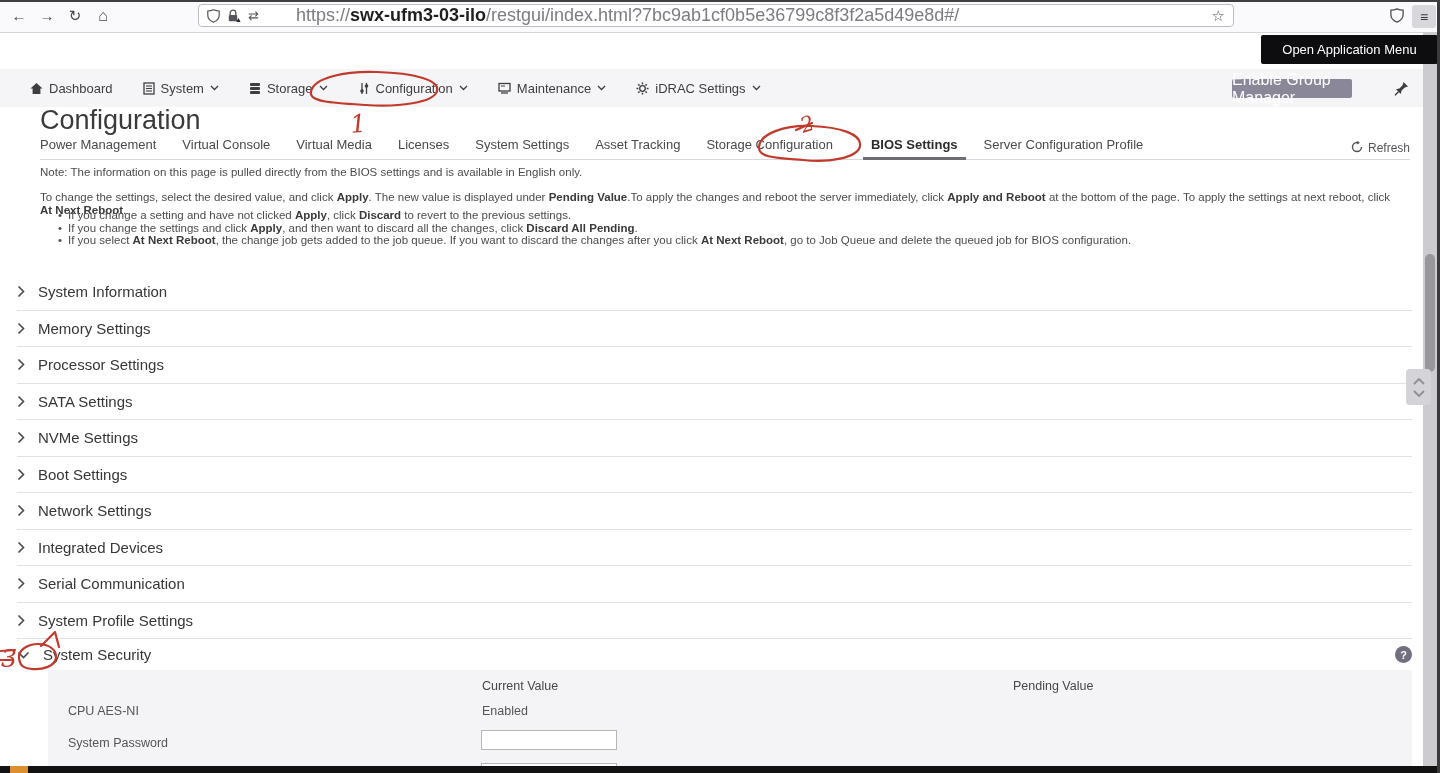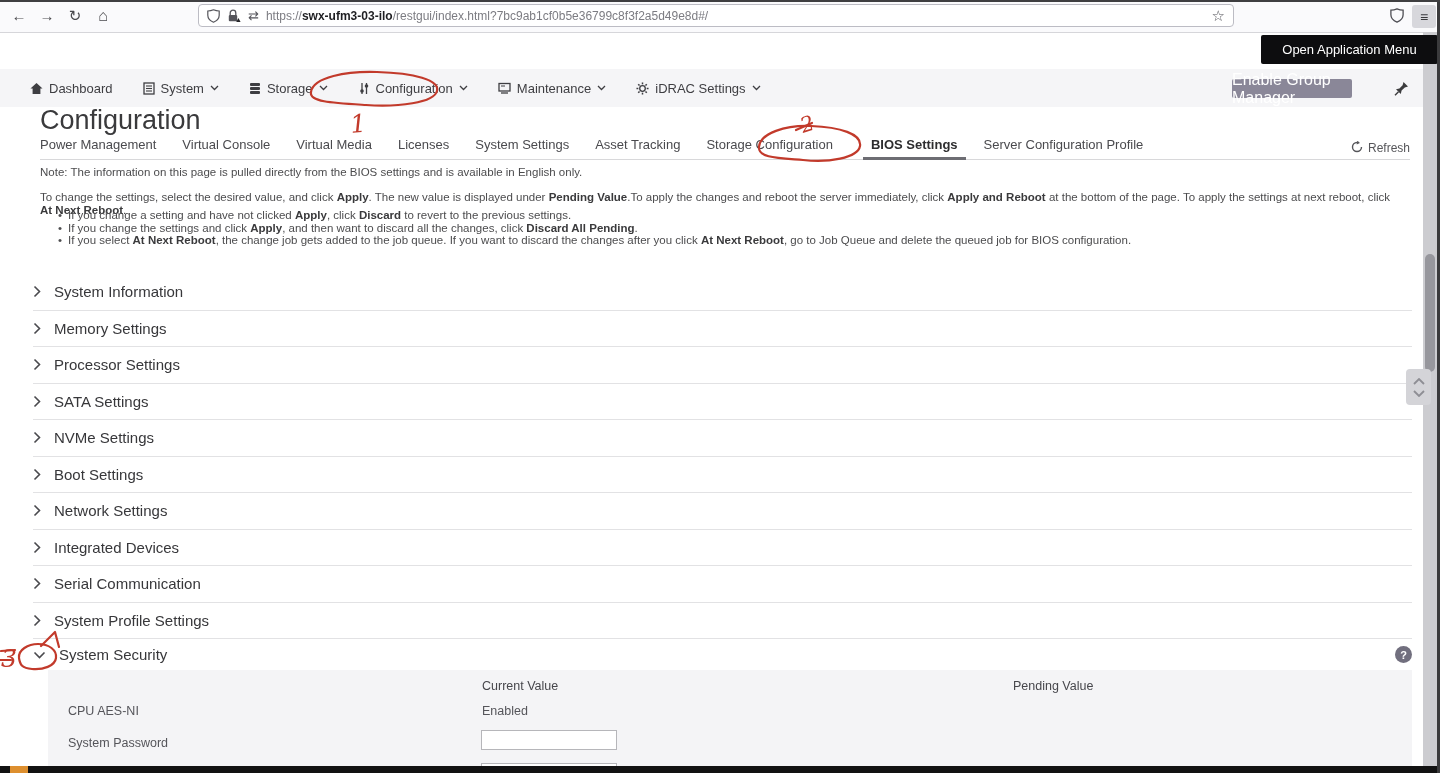--- a/index.html
+++ b/index.html
@@ -4,21 +4,21 @@
 <style>
   html,body{margin:0;padding:0;background:#e8e8e8;}
   .screen{position:relative;width:1440px;height:773px;background:#fff;overflow:hidden;
           font-family:"Liberation Sans",sans-serif;border-top:2px solid #3f3f41;box-sizing:border-box;}
   .abs{position:absolute;}
   
   .chrome{position:absolute;top:0;left:0;right:0;height:30px;background:#fafafc;border-bottom:1px solid #d6d6da;}
   .chrome .navbtn{position:absolute;top:3px;font-size:15px;color:#4a4a4e;line-height:22px;width:22px;text-align:center;cursor:pointer;}
   .urlbar{position:absolute;left:198px;top:2px;width:1036px;height:23px;background:#fff;border:1px solid #bcbcc4;
           border-radius:4px;display:flex;align-items:center;gap:7px;padding:0 8px;box-sizing:border-box;}
-  .urltext{font-size:12px;color:#7c7c82;white-space:nowrap;overflow:hidden;flex:1;}
+  .urltext{font-size:18px;color:#7c7c82;white-space:nowrap;overflow:hidden;flex:1;margin-left:30px;}
   .urltext .host{color:#1f1f22;font-weight:bold;}
   .star{font-size:15px;color:#55555b;}
   .menubtn{position:absolute;right:4px;top:3px;width:24px;height:23px;background:#d7d7dc;border-radius:3px;
            display:flex;align-items:center;justify-content:center;font-size:14px;color:#3a3a3e;}
   .shieldbtn{position:absolute;right:36px;top:6px;}
   .swapicon{font-size:13px;color:#55555b;}
   
   .apphdr{position:absolute;top:30px;left:0;right:0;height:37px;background:#7c7990;}
   .brand{position:absolute;left:50px;top:0;height:37px;display:flex;align-items:center;gap:8px;color:#fff;font-size:15px;}
   .brand .divider{opacity:.55;font-weight:300;}
@@ -43,21 +43,21 @@
   .tab.active{font-weight:bold;color:#2d2d2f;margin-left:12px;}
   .tab.active::after{content:"";position:absolute;left:-8px;right:-8px;bottom:-1px;height:3px;background:#6d6d73;}
   .refresh{position:absolute;right:30px;top:139px;display:flex;align-items:flex-start;gap:5px;font-size:12px;color:#56565a;cursor:pointer;}
   .note{position:absolute;left:40px;top:164px;font-size:11.5px;color:#4c4c4e;}
   .para{position:absolute;left:40px;top:189px;right:36px;font-size:11.5px;color:#4c4c4e;line-height:13px;}
   .bld{font-weight:bold;color:#3a3a3c;}
   .bullets{position:absolute;left:58px;top:207px;right:40px;font-size:11.5px;color:#4c4c4e;}
   .bullet{line-height:12.6px;padding-left:10px;position:relative;}
   .bullet::before{content:"\2022";position:absolute;left:0;top:0;}
   
-  .acc{position:absolute;left:33px;top:272px;right:28px;}
+  .acc{position:absolute;left:17px;top:272px;right:28px;}
   .secrow{height:36.5px;display:flex;align-items:center;gap:13px;border-bottom:1px solid #e2e2e4;
           font-size:15px;color:#37373a;cursor:pointer;box-sizing:border-box;}
   .secrow.exp{height:31px;border-bottom:none;}
   .chevsvg{flex:0 0 auto;display:block;}
   .helpicon{margin-left:auto;margin-right:0;width:17px;height:17px;border-radius:50%;background:#716f7e;color:#fff;
             font-size:11px;font-weight:bold;display:flex;align-items:center;justify-content:center;cursor:pointer;}
   
   .panel{position:absolute;left:48px;top:668px;right:28px;height:105px;background:#f4f4f6;}
   .panel .cell{position:absolute;font-size:12.5px;color:#55555a;white-space:nowrap;}
   .panel .hdr{color:#47474c;}

